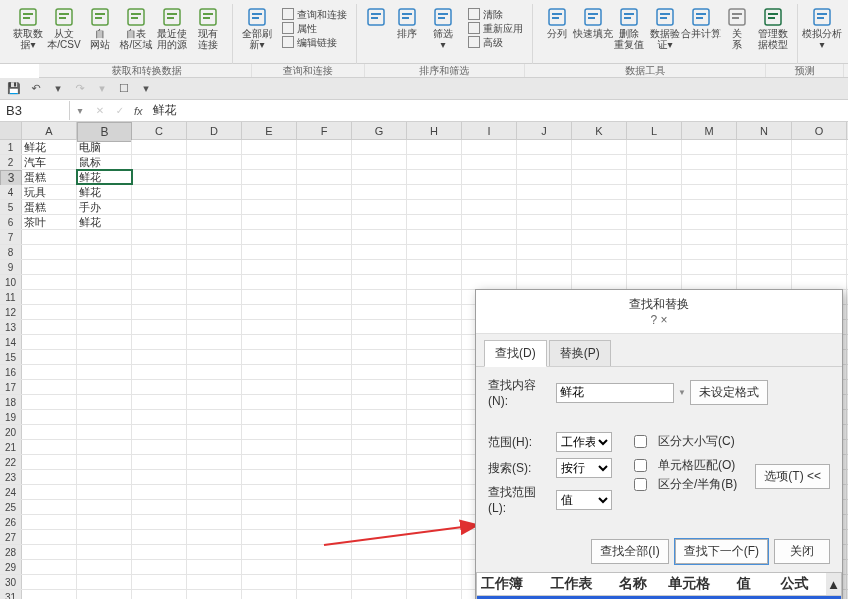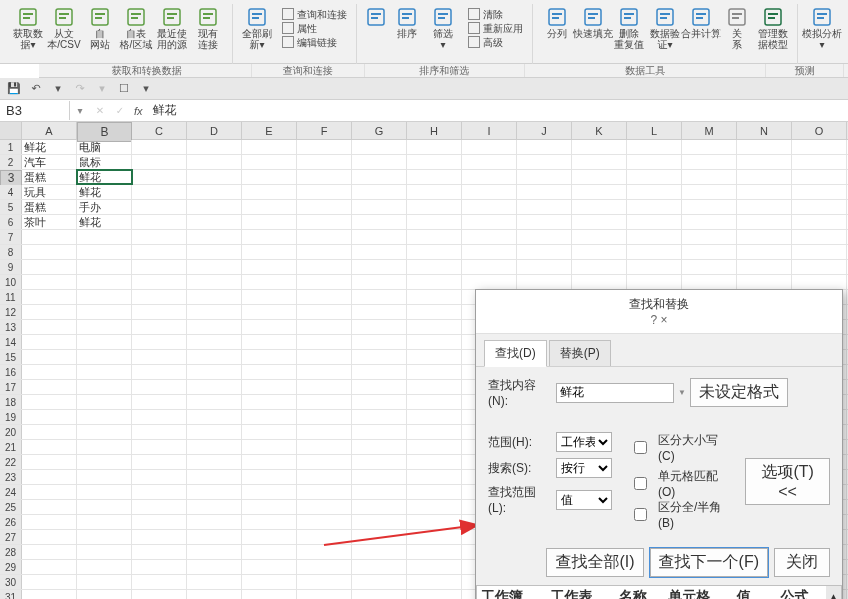--- a/index.html
+++ b/index.html
@@ -36,21 +36,21 @@
   .dlg-x { width:18px; text-align:center; color:#666; cursor:default;}
   .tabs { display:flex; padding:6px 8px 0 8px; gap:2px; border-bottom:1px solid #d0d0d0; background:#f0f0f0;}
   .tab { padding:4px 10px; border:1px solid #c0c0c0; border-bottom:none; background:#e8e8e8; font-size:12px; cursor:default;}
   .tab.active { background:#fff; border-bottom:1px solid #fff; margin-bottom:-1px;}
   .dlg-body { padding:10px 12px; background:#f0f0f0;}
   .frow { display:flex; align-items:center; margin-bottom:6px; gap:4px;}
   .frow label { width:64px; font-size:12px; color:#333;}
   .inp { height:20px; border:1px solid #b0b0b0; background:#fff; font-size:12px; padding:0 3px;}
   .sel { height:20px; border:1px solid #b0b0b0; background:#fff; font-size:12px;}
   .chk { display:flex; align-items:center; gap:8px; font-size:12px;}
-  .btn { border:1px solid #b0b0b0; background:#fdfdfd; padding:3px 8px; font-size:16px; cursor:default; min-width:56px; text-align:center;}
+  .btn { border:1px solid #b0b0b0; background:#fdfdfd; padding:3px 8px; font-size:12px; cursor:default; min-width:56px; text-align:center;}
   .btnrow { display:flex; justify-content:flex-end; gap:6px; padding:8px 12px; }
   .results { background:#fff; border:1px solid #c0c0c0; margin:0; width:100%;}
   .results table { width:100%; border-collapse:collapse; font-size:12px;}
   .results th { text-align:left; font-weight:bold; padding:2px 4px; border-bottom:1px solid #ccc; background:#fff; font-family: SimSun, serif; font-size:14px;}
   .results td { padding:1px 4px; }
   .results tr.selected td { background:#2860d8; color:#fff; }
   .arrow { position:absolute; pointer-events:none; }
   svg.ic { display:block; }
 </style>
 </head>

